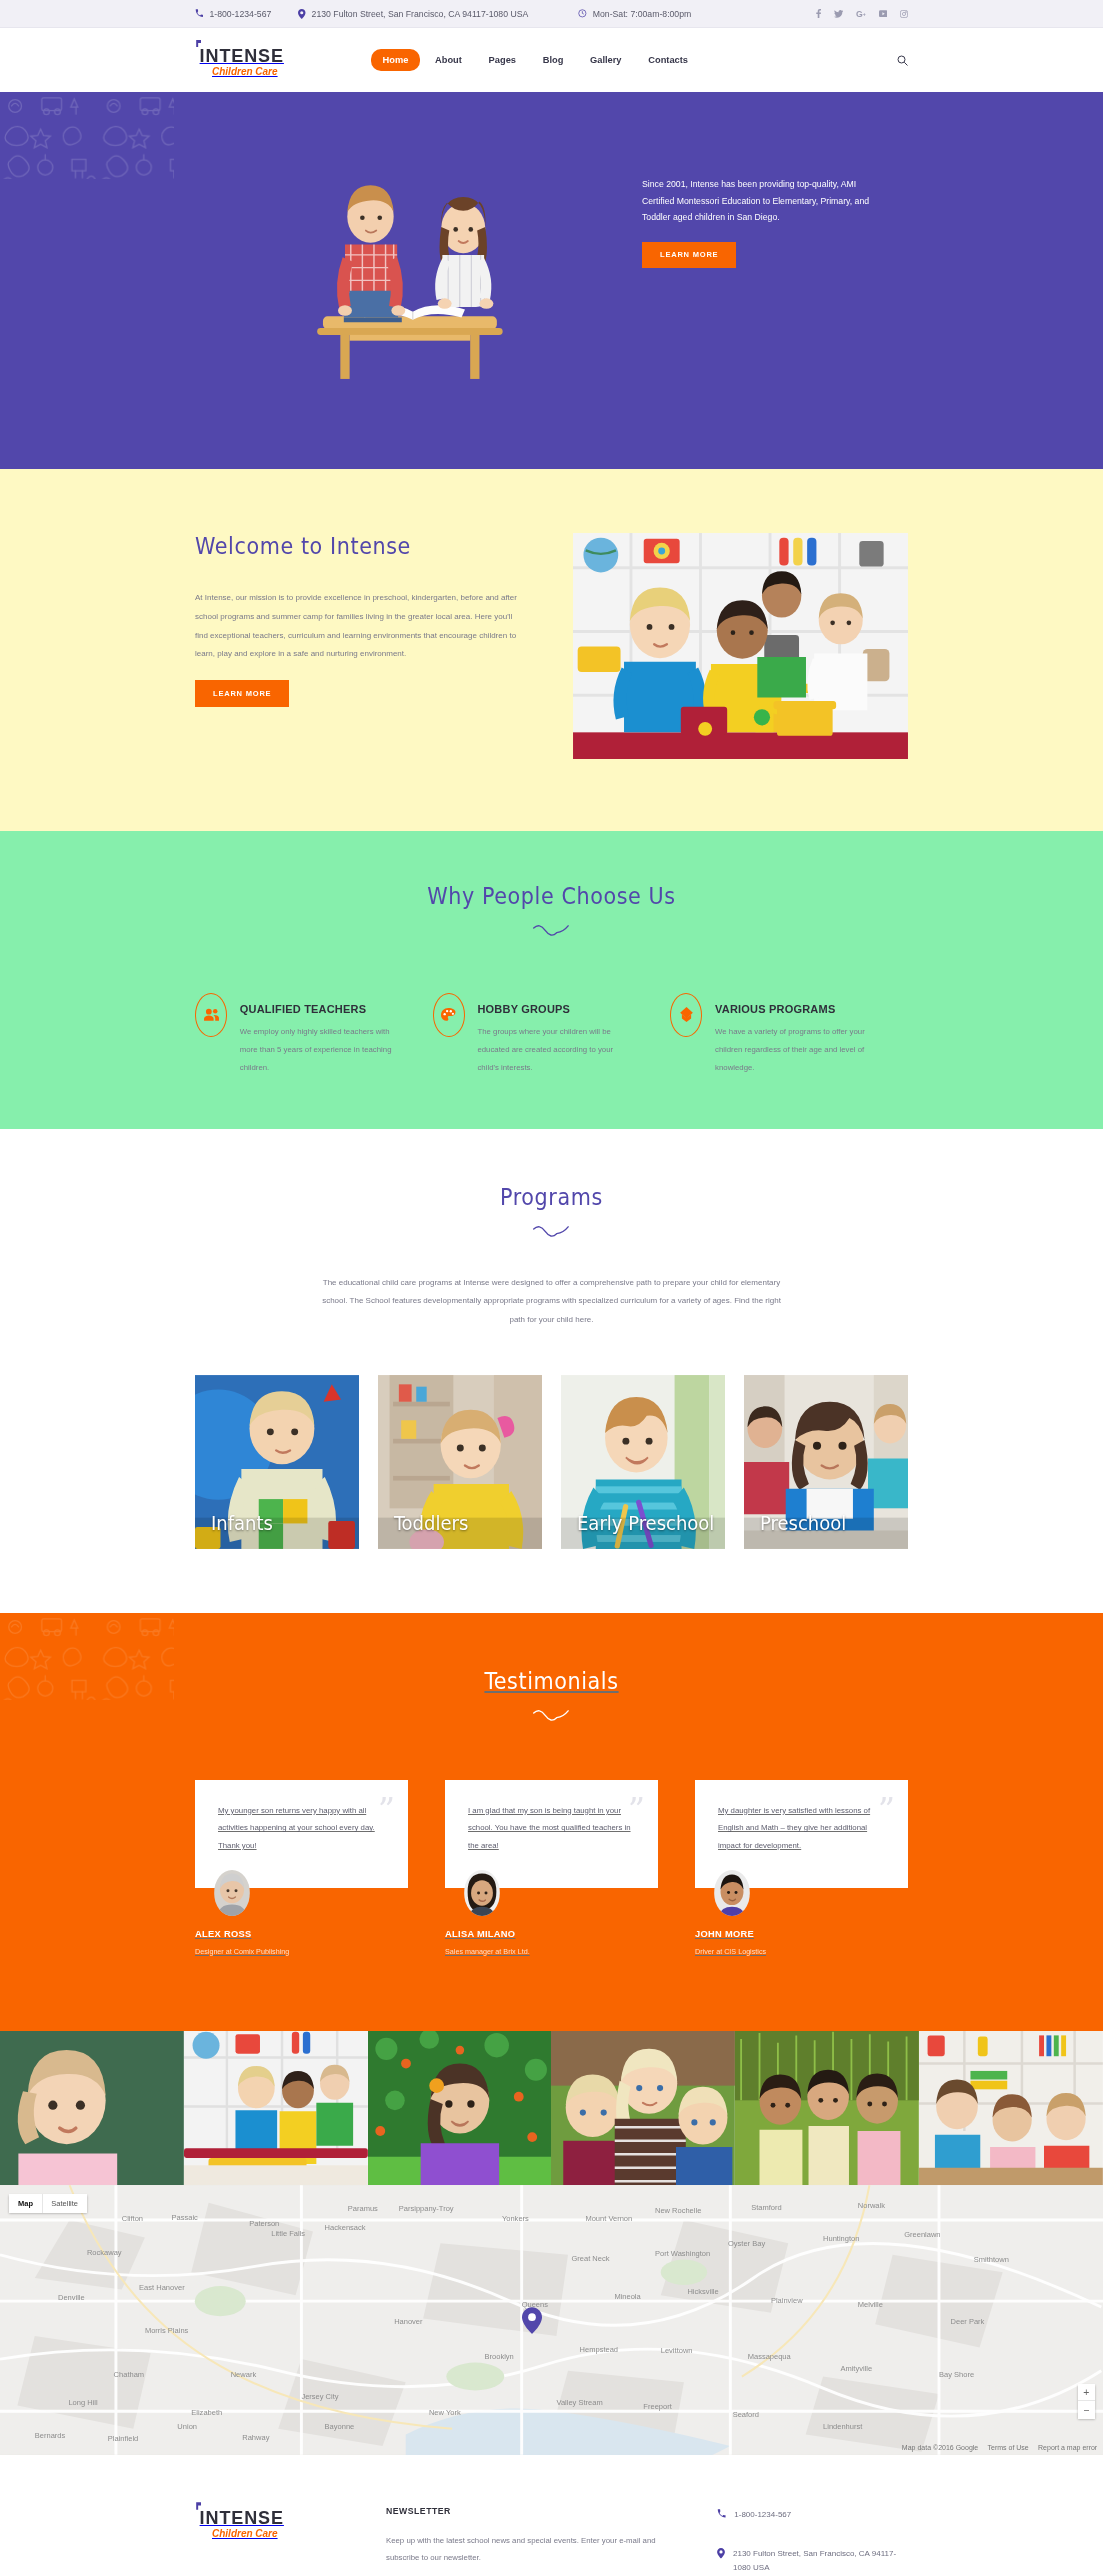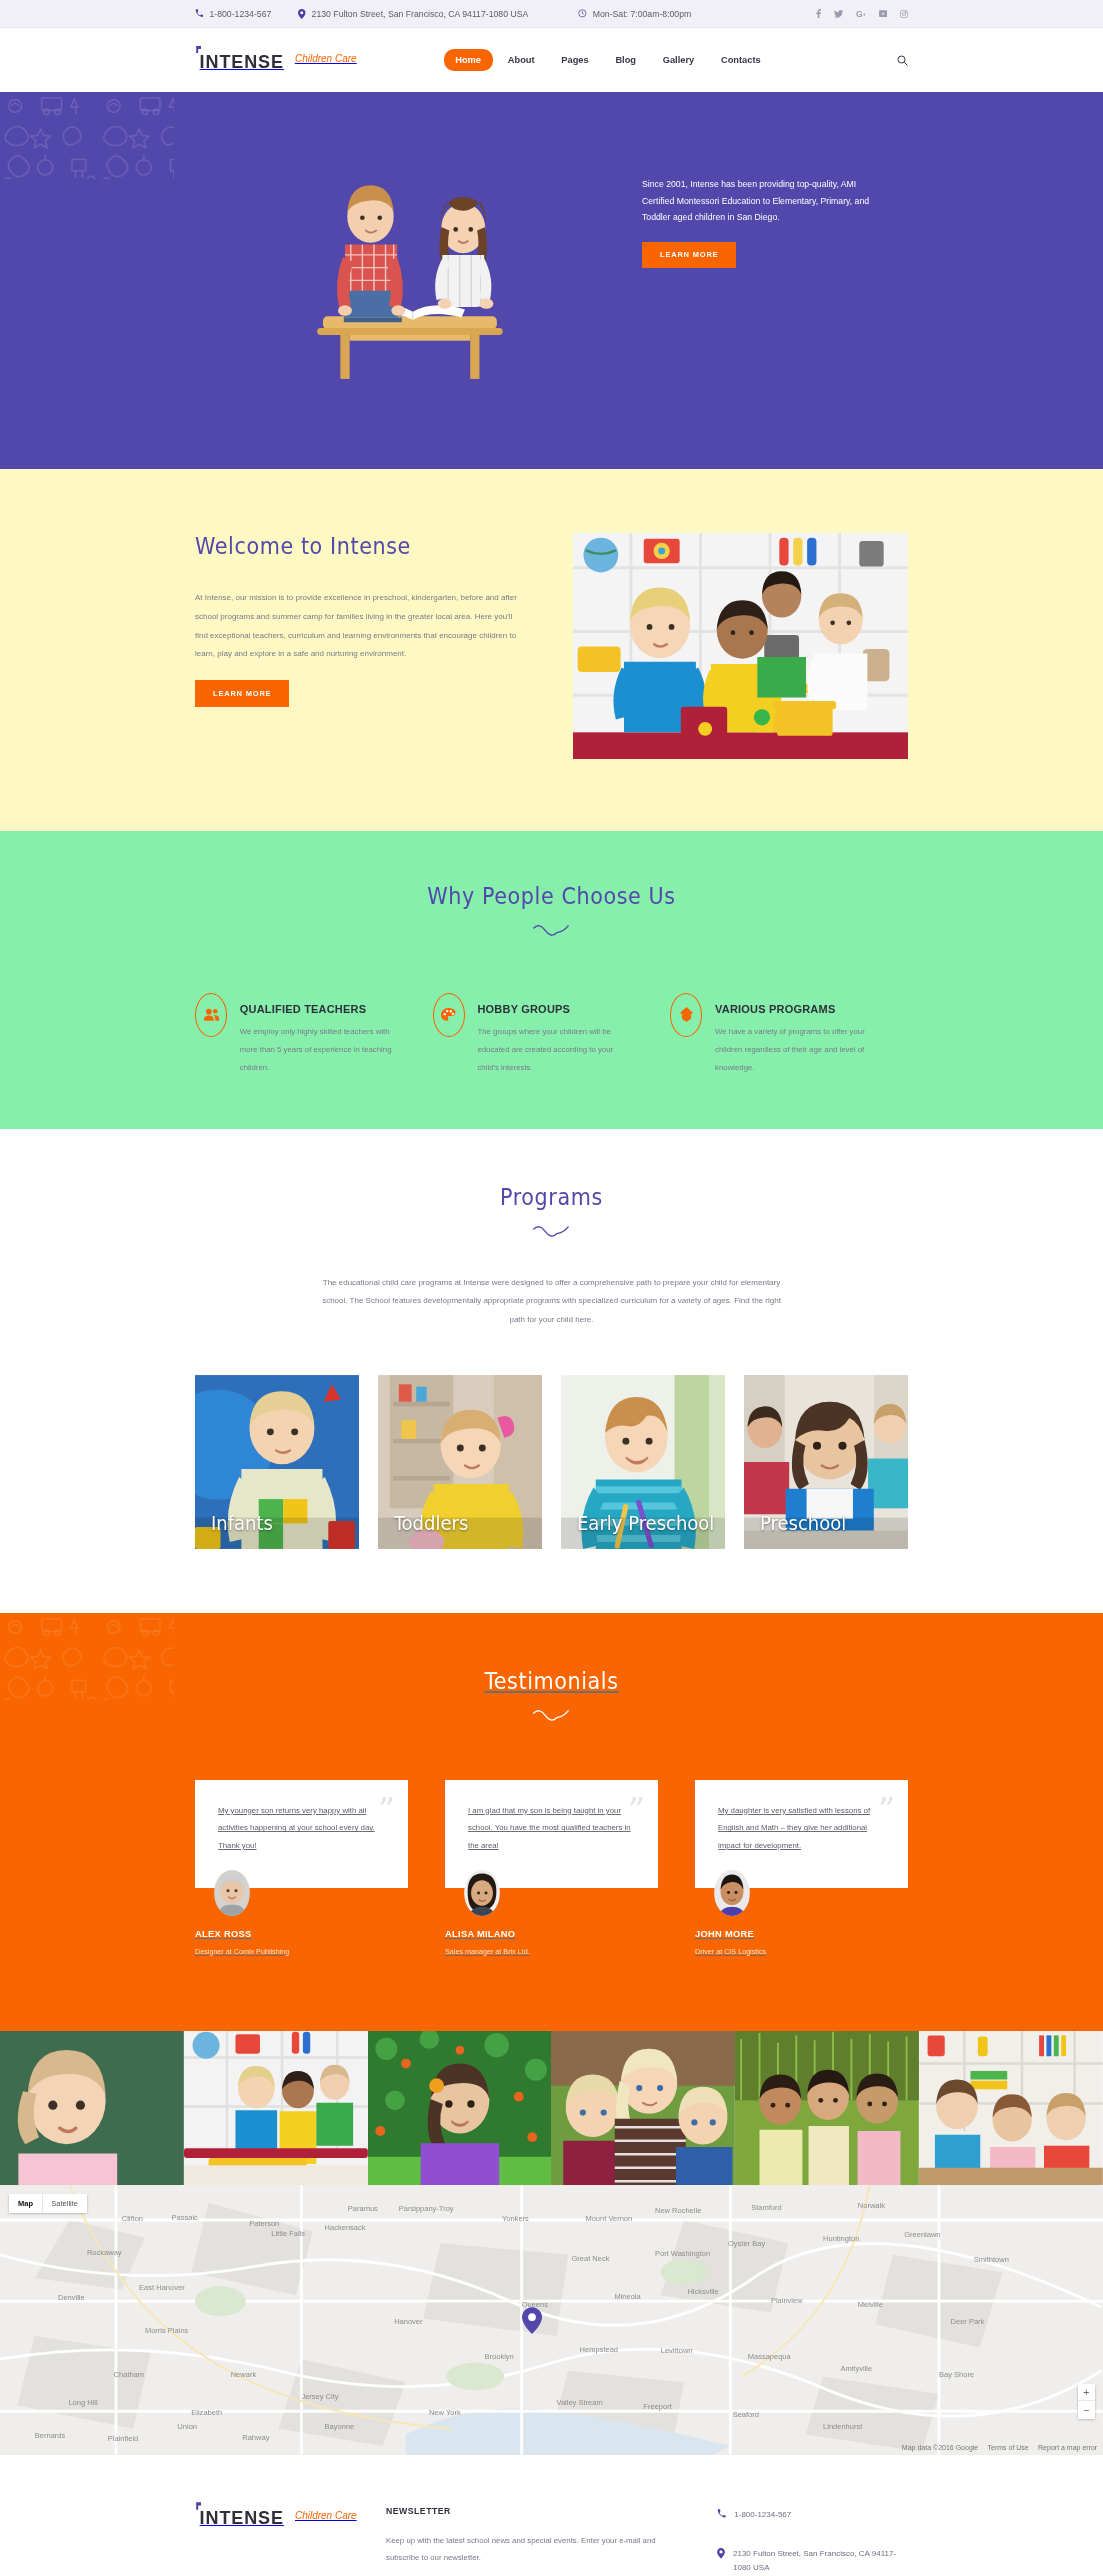--- a/index.html
+++ b/index.html
@@ -23,25 +23,25 @@
   .topbar .container { display:flex; align-items:center; gap:0; }
   .tb-item { display:flex; align-items:center; gap:5.8px; color:#5a5a6a; font-size:8.7px; white-space:nowrap;}
   .tb-item + .tb-item { margin-left:27px; }
   .tb-ico { color:#4c3fa5; display:inline-flex; align-items:center; }
   .tb-social { margin-left:auto; display:flex; align-items:center; gap:12.8px; }
   .tb-social span { color:#9b9bb0; font-size:8.7px; display:inline-flex; align-items:center; }
 
   
   .header { background:#fff; height:64px; display:flex; align-items:center; }
   .header .container { display:flex; align-items:center; }
-  .brand { display:flex; flex-direction:row; line-height:1; position:relative; padding-top:3.5px;}
+  .brand { display:flex; flex-direction:column; line-height:1; position:relative; padding-top:3.5px;}
   .brand .tick { position:absolute; top:-3.5px; left:1.2px; width:5.2px; height:7.5px; background:#4c3fa5;
                  clip-path:polygon(0 0,100% 0,100% 42%,38% 42%,38% 100%,0 100%); }
   .brand .b1 { font-size:18px; font-weight:700; letter-spacing:0.9px; color:#2f2f3a; margin-left:4.6px; }
-  .brand .b2 { font-size:10px; font-style:italic; font-weight:400; color:#f96500; margin-left:11px; margin-top:1.7px; }
+  .brand .b2 { font-size:10px; font-style:italic; font-weight:700; color:#f96500; margin-left:17px; margin-top:1.7px; }
 
   .nav { margin-left:87px; display:flex; align-items:center; gap:3.5px; }
   .nav a { text-decoration:none; color:#37374a; font-size:9.3px; font-weight:700; padding:5.8px 11.6px; border-radius:10px; display:inline-block;}
   .nav a.active { background:#f96500; color:#fff; }
   .search-btn { margin-left:auto; color:#37374a; display:inline-flex; align-items:center; cursor:pointer;}
 
   
   .hero {
     position:relative; height:377px; overflow:hidden;
     background:#5247ab;

